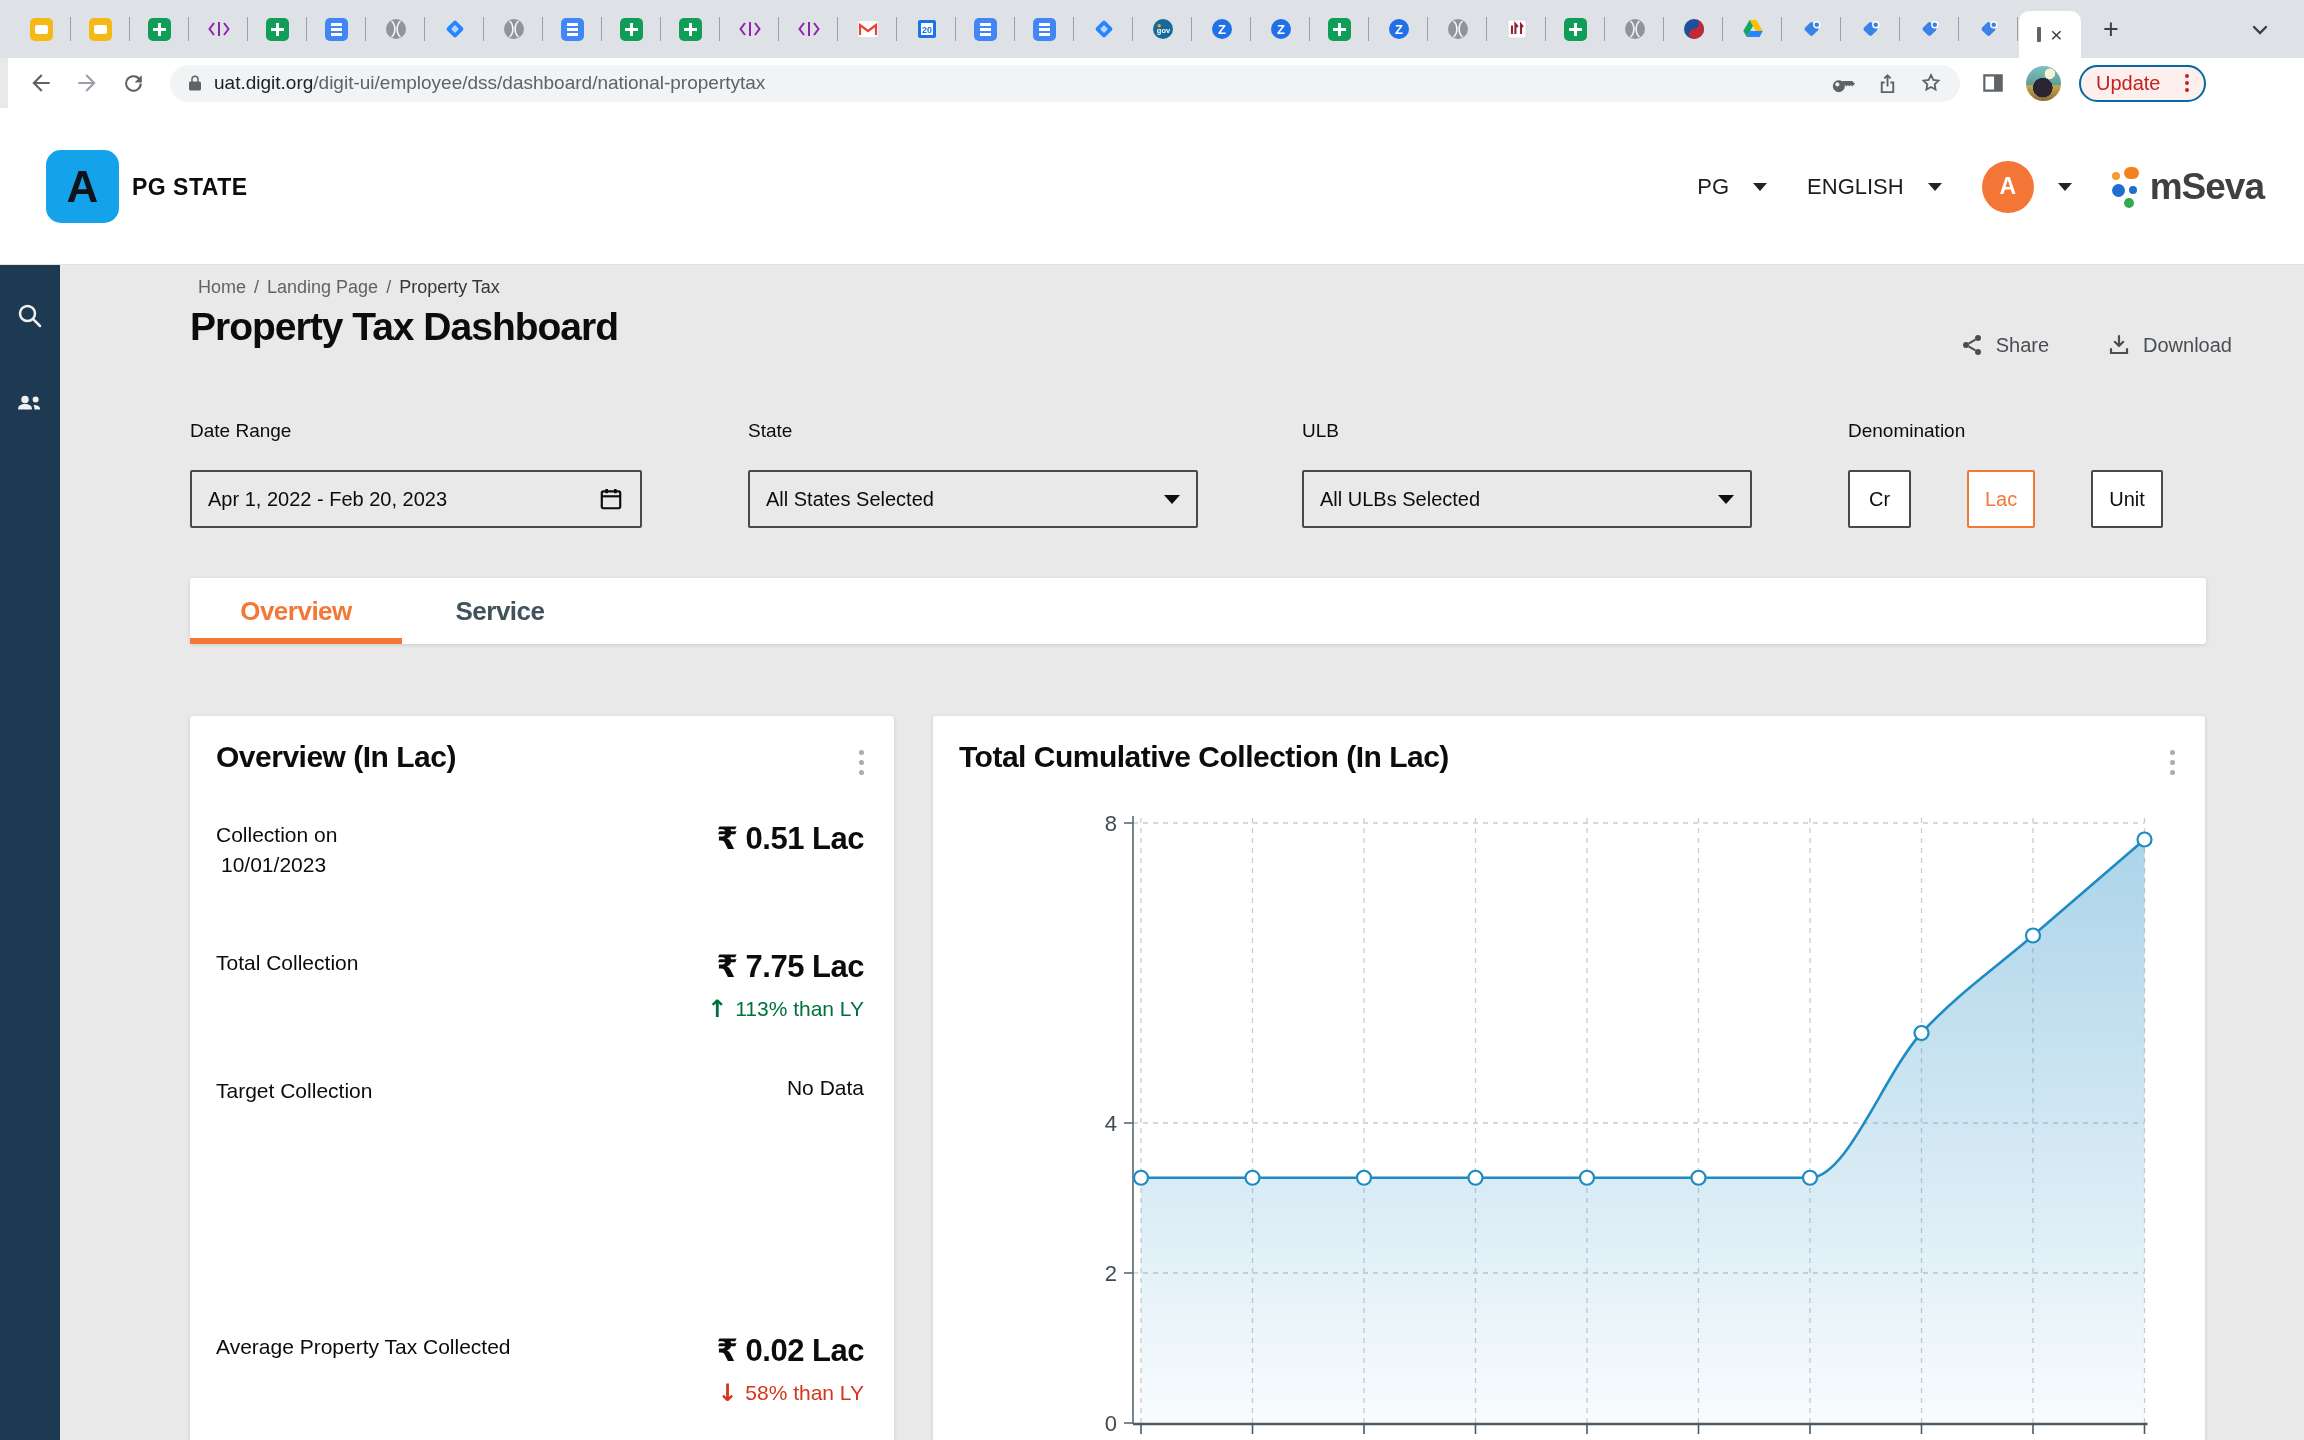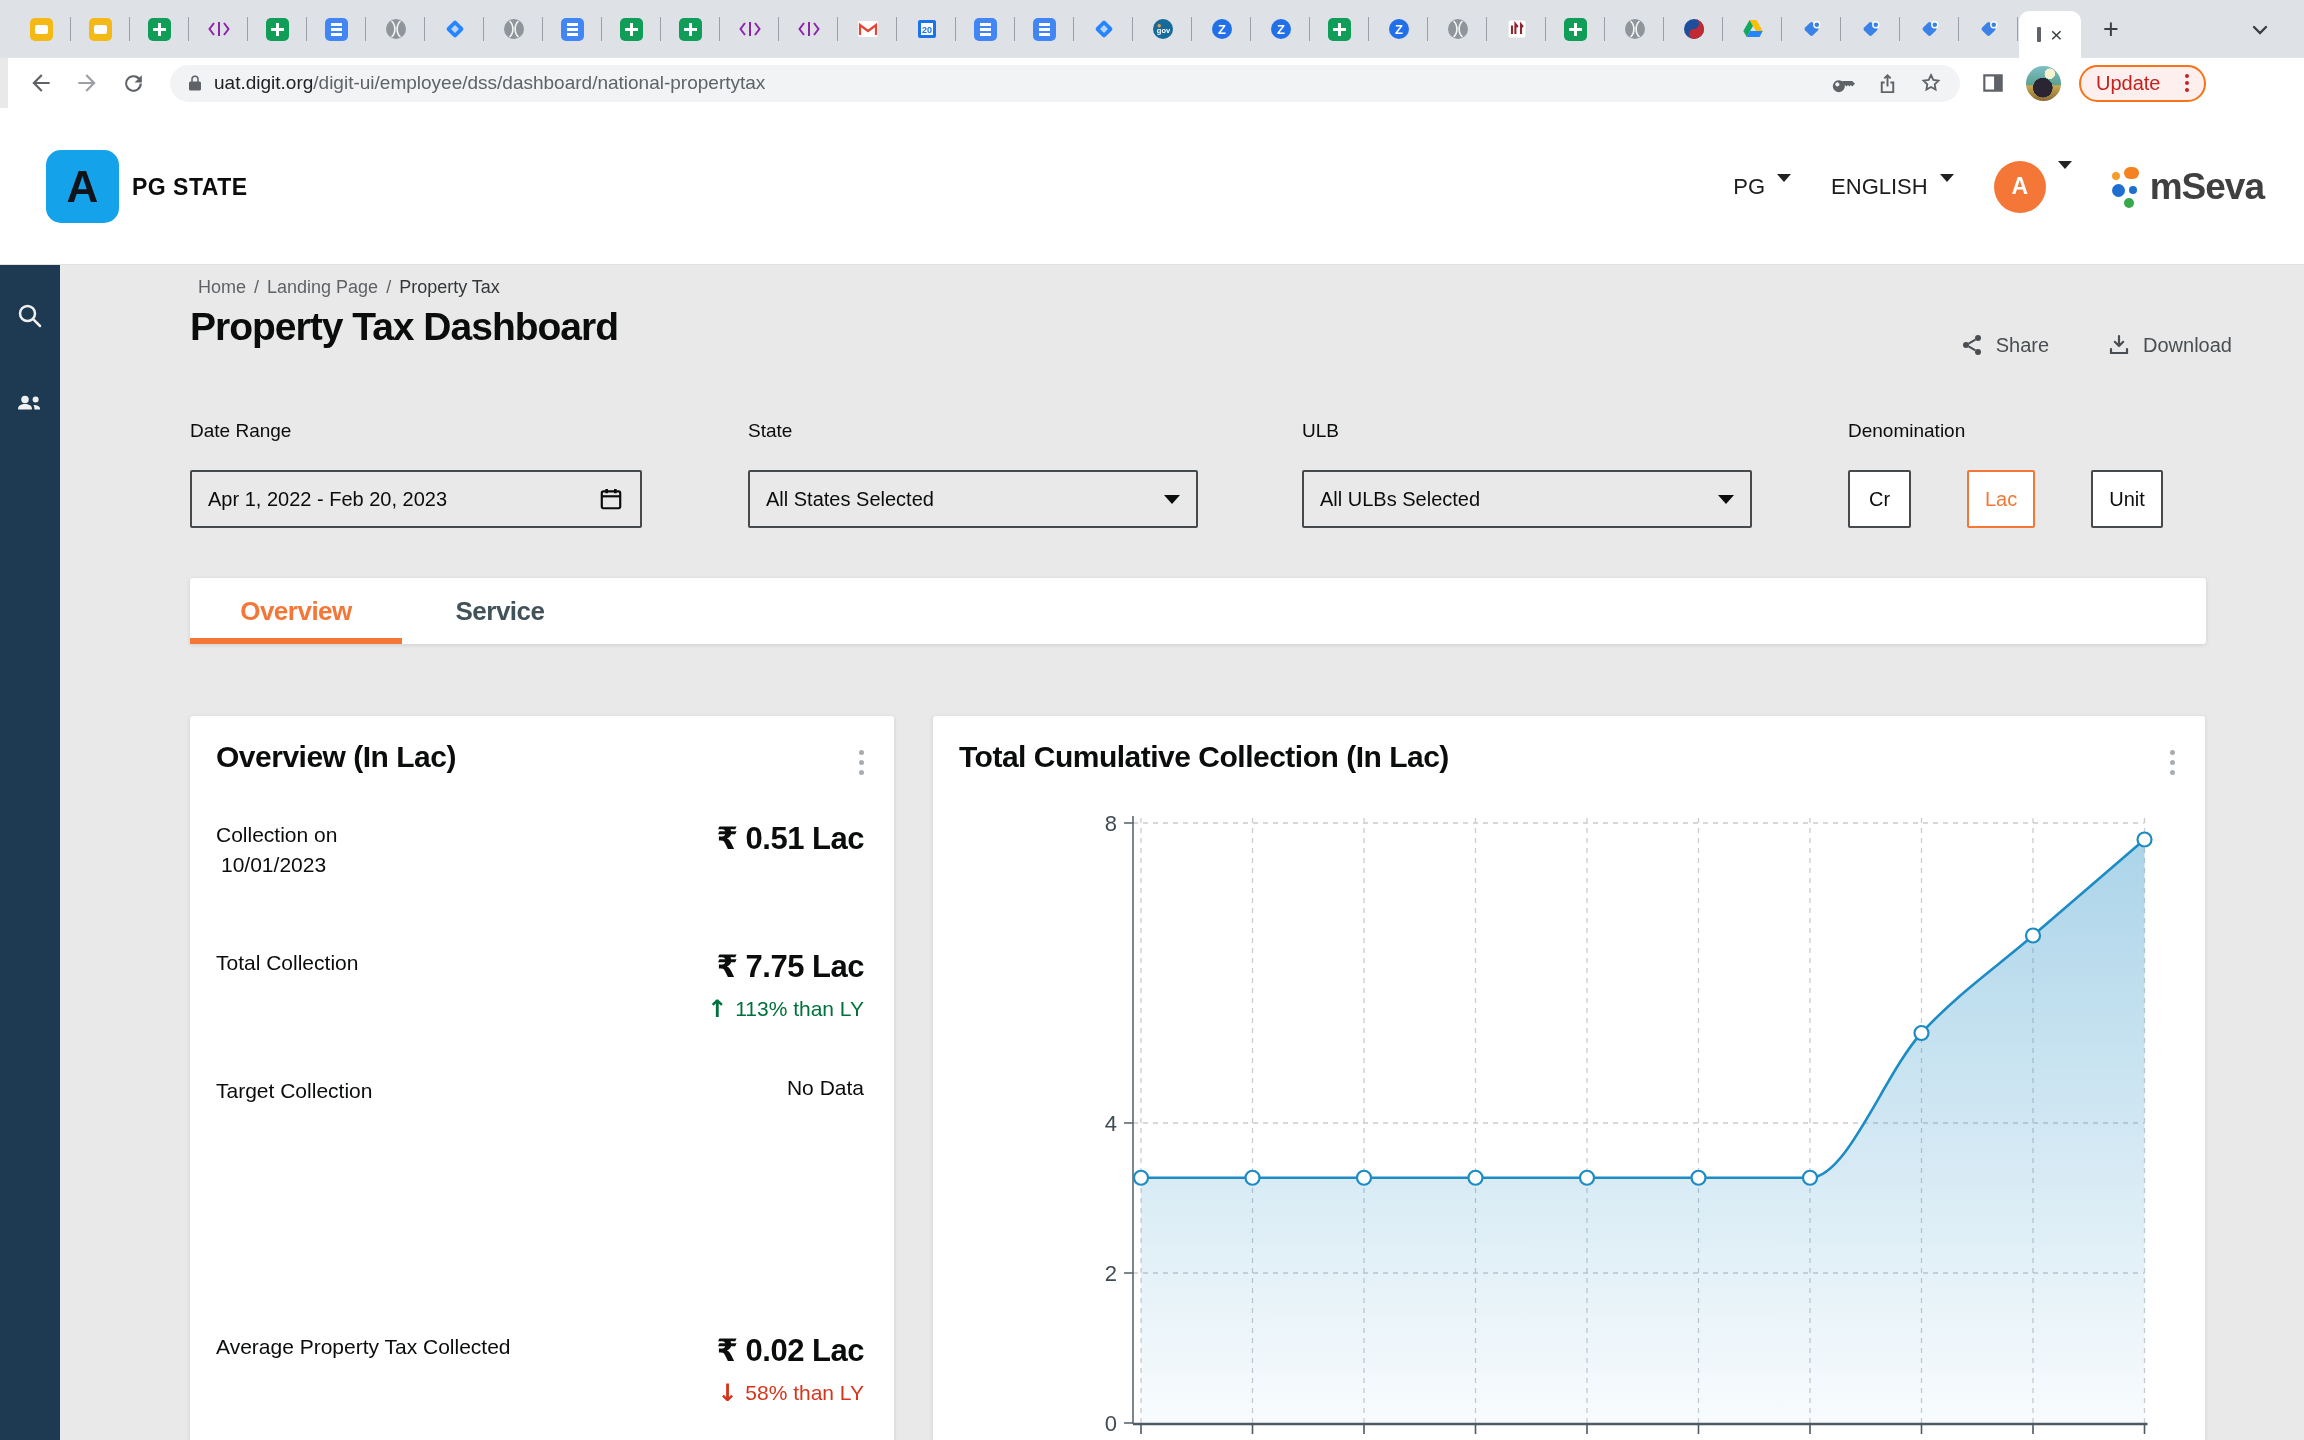--- a/index.html
+++ b/index.html
@@ -29,32 +29,32 @@
   .omnibox{height:37px;flex:1;max-width:1790px;background:#f1f3f4;border-radius:19px;display:flex;align-items:center;padding:0 16px;margin-left:6px}
   .omni-url{flex:1;font-size:19px;margin-left:10px;white-space:nowrap;overflow:hidden}
   .omni-host{color:#202124}.omni-path{color:#5f6368}
   .omni-ico{width:26px;height:26px;margin-left:18px;display:flex;align-items:center;justify-content:center;cursor:pointer}
   .sidepanel{width:30px;height:30px;margin-left:18px;display:flex;align-items:center;justify-content:center;cursor:pointer}
   .chrome-avatar{width:35px;height:35px;border-radius:50%;margin-left:18px;cursor:pointer;
     background:
       radial-gradient(circle at 68% 22%, #f7f2cf 0 14%, transparent 15%),
       radial-gradient(circle at 48% 62%, #2b2433 0 34%, transparent 35%),
       linear-gradient(180deg,#7cc0c9 0%,#5d9f8e 55%,#caa94e 56%,#8a6b33 100%)}
-  .update-btn{margin-left:18px;height:37px;border:2px solid #f97316;border-radius:19px;background:#fcefee;color:#c5221f;
+  .update-btn{margin-left:18px;height:37px;border:2px solid #0369a1;border-radius:19px;background:#fcefee;color:#c5221f;
     display:flex;align-items:center;gap:24px;padding:0 15px;font-size:20px;cursor:pointer}
   .red-kebab{display:flex;flex-direction:column;gap:3px}
   .red-kebab i{width:4px;height:4px;border-radius:50%;background:#c5221f}
 
   
   .appheader{position:absolute;left:0;top:108px;width:2304px;height:157px;background:#fff;border-bottom:1px solid #e2e2e2}
   .logo-badge{position:absolute;left:46px;top:42px;width:73px;height:73px;border-radius:15px;background:#14a3ea;
     display:flex;align-items:center;justify-content:center;font-size:44px;font-weight:bold;color:#101418}
   .org-name{position:absolute;left:132px;top:66px;font-size:23px;font-weight:bold;color:#0b0c0c;letter-spacing:.5px}
   .header-right{position:absolute;right:40px;top:0;height:157px;display:flex;align-items:center;gap:40px}
-  .hdr-dd{display:flex;align-items:flex-start;gap:12px;font-size:22px;color:#1c1c1c;cursor:pointer}
+  .hdr-dd{display:flex;align-items:center;gap:24px;font-size:22px;color:#1c1c1c;cursor:pointer}
   .caret{width:0;height:0;border-left:7px solid transparent;border-right:7px solid transparent;border-top:8px solid #222}
   .user-avatar{width:52px;height:52px;border-radius:50%;background:#f47738;color:#fff;font-size:23px;font-weight:bold;
     display:flex;align-items:center;justify-content:center;cursor:pointer}
   .mseva{display:flex;align-items:center;gap:8px;cursor:default}
   .mseva-dots{position:relative;width:30px;height:44px}
   .mseva-dots i{position:absolute;border-radius:50%}
   .mseva-dots .d1{left:0;top:7px;width:8px;height:8px;background:#f59d2c}
   .mseva-dots .d2{left:12px;top:2px;width:15px;height:12px;border-radius:7px;background:#f58220}
   .mseva-dots .d3{left:0;top:19px;width:13px;height:13px;background:#1f6fd0}
   .mseva-dots .d4{left:17px;top:21px;width:8px;height:8px;background:#1f6fd0}

